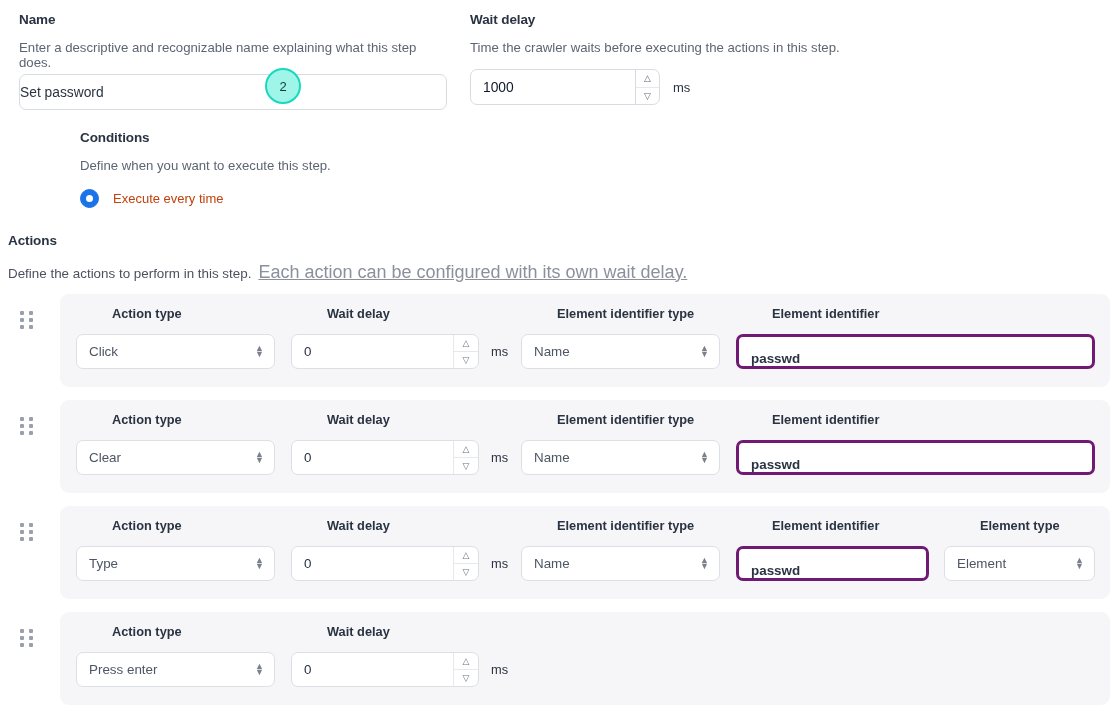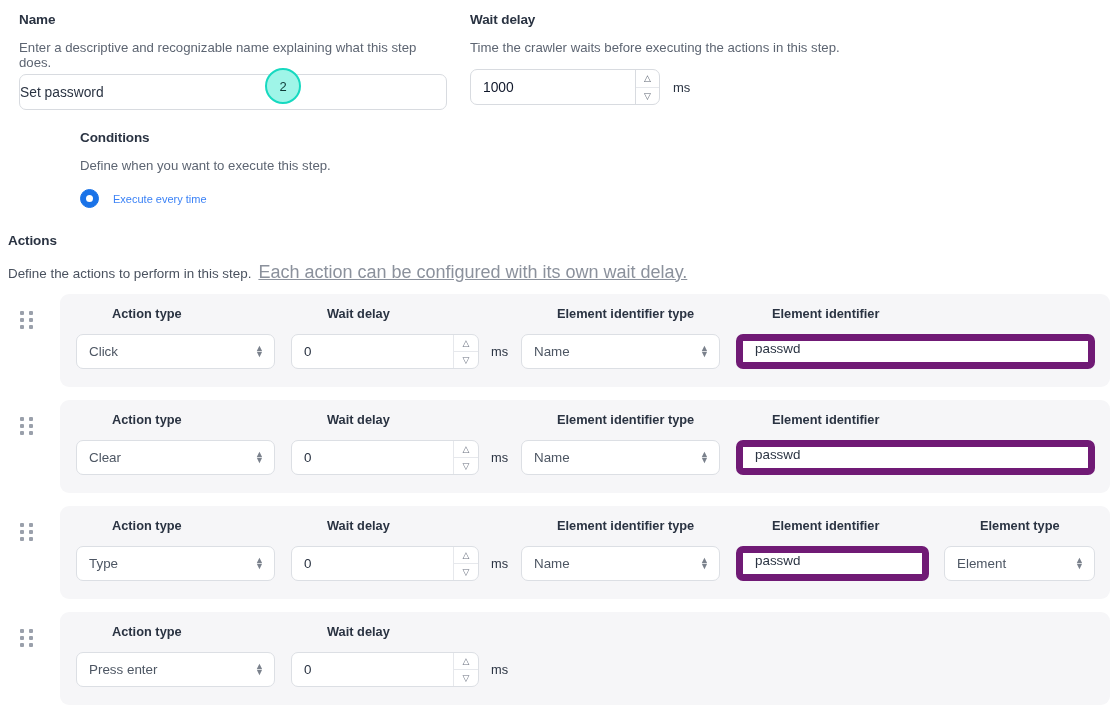--- a/index.html
+++ b/index.html
@@ -147,22 +147,22 @@
     width: 7px; height: 7px;
     border-radius: 50%;
     background: #ffffff;
   }
   .radio.off {
     background: #ffffff;
     border: 1.5px solid #d4d7dd;
   }
   .radio-label {
     margin-left: 14px;
-    font-size: 11px;
-    color: #3b82f6;
+    font-size: 13px;
+    color: #c2410c;
   }
 
   
   .actions-head { position: absolute; left: 8px; top: 234px; }
   .actions-sub { margin-top: 14px; display: flex; align-items: baseline; }
   .actions-sub .a { font-size: 13.4px; color: #4a525f; }
   .actions-sub .b { font-size: 18px; color: #8b919c; margin-left: 7px; text-decoration: underline; }
 
   .action-list {
     position: absolute;
@@ -231,28 +231,29 @@
     flex-direction: column;
     align-items: center;
     justify-content: center;
     color: #7a818c;
     line-height: 0.62;
     font-size: 9px;
   }
 
   .input-box {
     height: 35px;
-    border: 7px solid #701a75;
+    border: 3px solid #701a75;
     border-radius: 7px;
     background: #fff;
     display: flex;
-    align-items: flex-start;
+    align-items: flex-end;
     padding: 0 12px;
     font-size: 13.4px;
     color: #2a3342;
+    font-weight: bold;
   }
 
   .mini-stepper {
     height: 35px;
     border: 1px solid #dcdfe4;
     border-radius: 7px;
     background: #fff;
     display: flex;
     overflow: hidden;
   }

